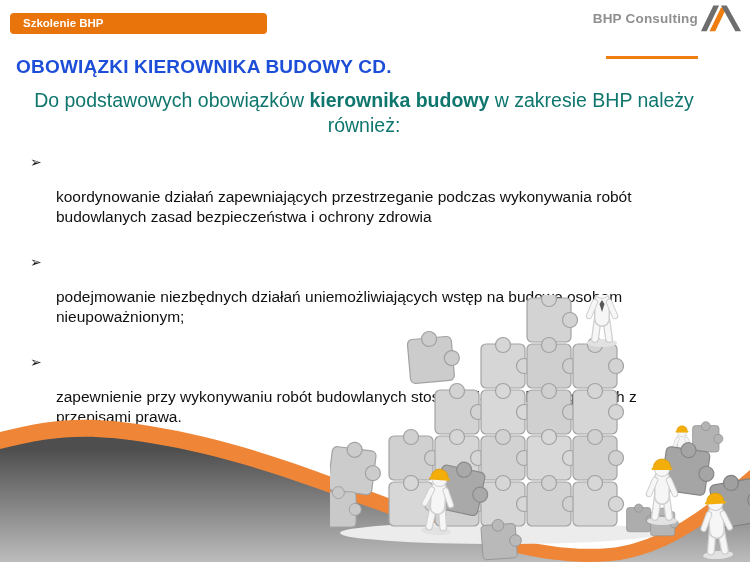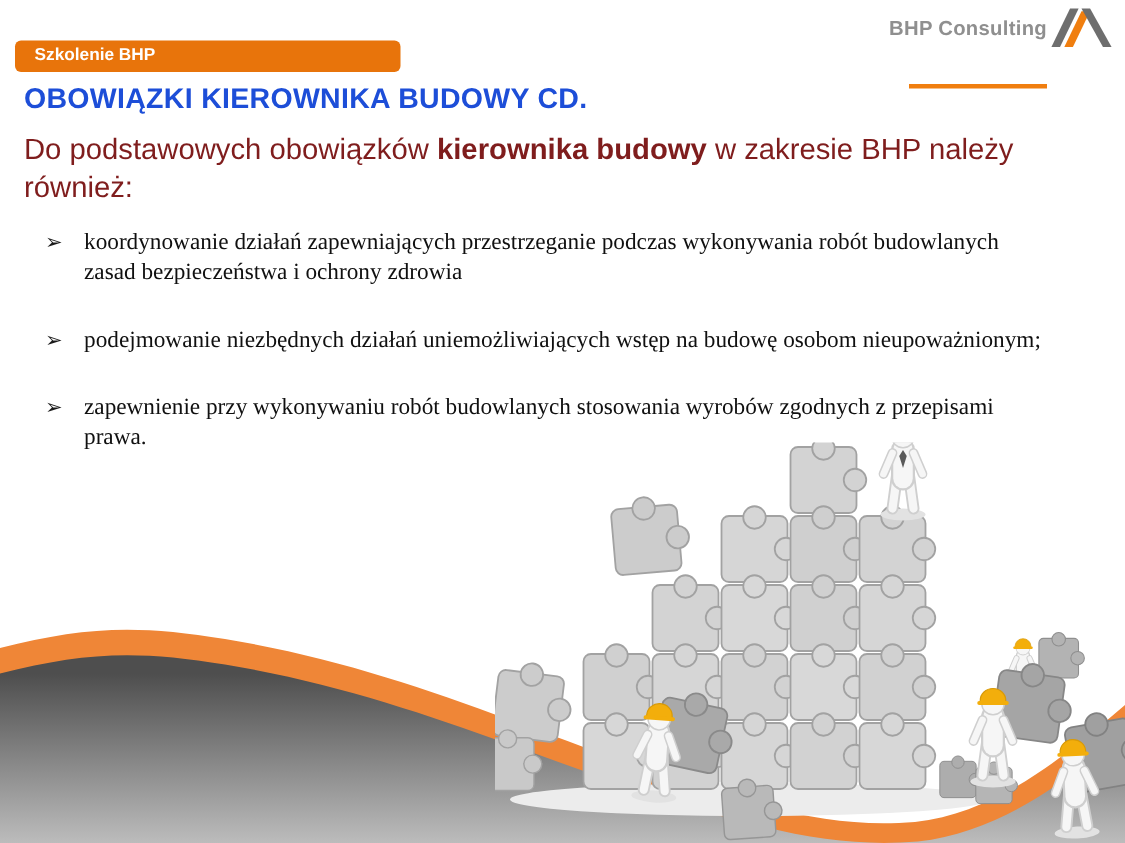--- a/index.html
+++ b/index.html
@@ -2,54 +2,55 @@
 <html><head>
 <meta charset="utf-8">
 <style>
   html,body{margin:0;padding:0;background:#e9e9e9;}
   .slide{
     position:relative;width:750px;height:562px;background:#ffffff;
     overflow:hidden;font-family:"Liberation Sans",sans-serif;
   }
   
   .top-banner{
-    position:absolute;left:10px;top:27px;width:257px;height:21px;
+    position:absolute;left:10px;top:13px;width:257px;height:21px;
     background:#E8740B;border-radius:4px;color:#ffffff;
     font-size:11.5px;font-weight:bold;line-height:21px;padding-left:13px;
     box-sizing:border-box;
   }
   
   .logo{position:absolute;top:3px;right:8px;display:flex;align-items:flex-start;}
   .logo-text-wrap{display:flex;flex-direction:column;align-items:flex-end;margin-top:8px;gap:28px;}
   .logo-text{font-size:13.5px;font-weight:bold;color:#8F8F8F;letter-spacing:0.2px;}
   .logo-underline{width:92px;height:2.5px;background:#F07E0F;margin-top:2px;}
   .logo-mark{margin-left:2px;}
   
   .title{
     position:absolute;left:16px;top:56px;margin:0;
     font-size:19px;font-weight:bold;color:#1d4ed8;letter-spacing:0.2px;
   }
   
   .intro{
     position:absolute;left:16px;top:88px;width:696px;margin:0;
-    font-size:19.5px;line-height:25px;color:#7f1d1d;
+    font-size:19.5px;line-height:25px;color:#0f766e;text-align:center;
   }
   
   .bullets{
     position:absolute;left:30px;top:152px;width:700px;margin:0;padding:0;
     list-style:none;
   }
   .bullet{display:flex;margin-bottom:25px;}
   .bullet .marker{
     flex:none;width:26px;font-size:14px;line-height:20px;color:#1a1a1a;
     font-family:"DejaVu Sans",sans-serif;
   }
   .bullet .btext{
     width:648px;font-size:15.5px;line-height:20px;color:#101010;
-    font-family:Liberation Serif, serif;
+    font-family:Liberation Sans, sans-serif;
+    margin-top:35px;
   }
   
   .wave{position:absolute;left:0;bottom:0;width:750px;height:150px;display:block;}
   .illustration{position:absolute;left:330px;top:295px;width:420px;height:267px;display:block;}
 </style>
 </head>
 <body>
 
 <div class="slide">
 

